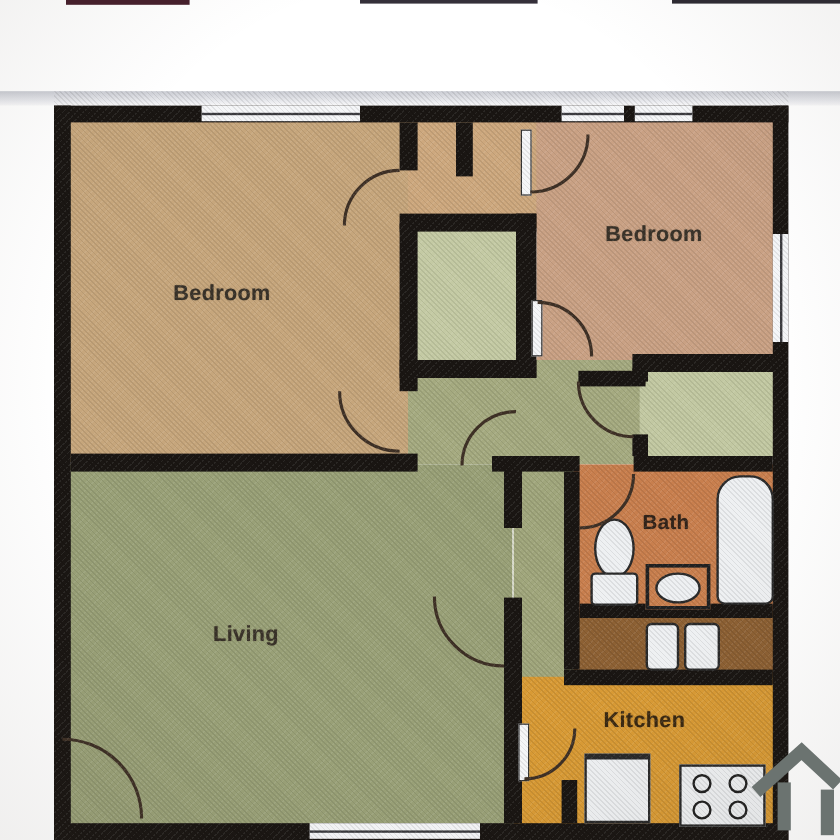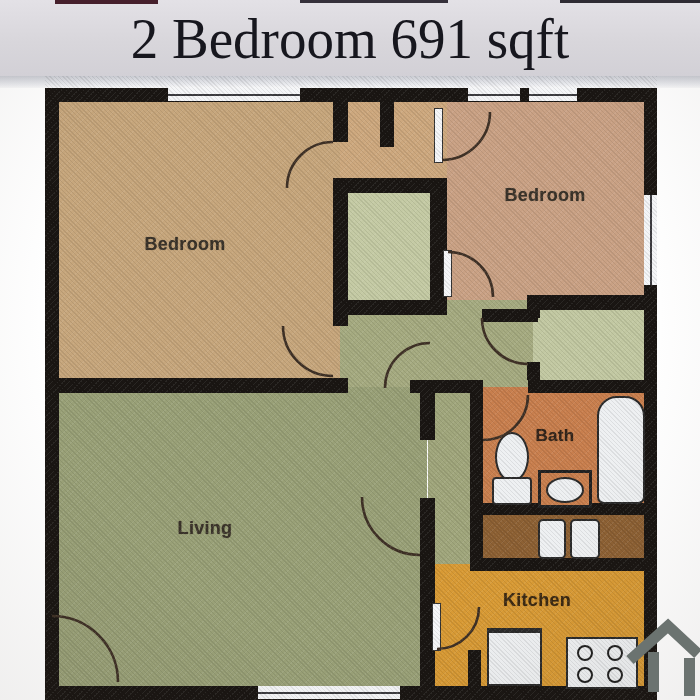--- a/index.html
+++ b/index.html
@@ -66,23 +66,20 @@
       repeating-linear-gradient(45deg,#000 0 1px,transparent 1px 3px),
       repeating-linear-gradient(-45deg,#fff 0 1px,transparent 1px 4px);}
   #vignette{left:0;top:0;width:700px;height:700px;z-index:21;pointer-events:none;
     background:radial-gradient(ellipse at 50% 45%,rgba(255,255,255,0) 60%,rgba(60,50,40,.08) 100%);}
 </style>
 </head>
 <body>
 
 <div id="stage">
 
-  <div class="abs" id="title-bar">
-    <div class="t">2 Bedroom 691 sqft</div>
-  </div>
   <div class="abs top-accent" style="left:55px;top:0;width:103px;"></div>
   <div class="abs top-accent" style="left:300px;top:0;width:148px;height:3px;background:#35303a;"></div>
   <div class="abs top-accent" style="left:560px;top:0;width:140px;height:3px;background:#2e2b33;"></div>
   <div class="abs" id="gray-band"></div>
 
   <div class="abs room rm-bed1" style="left:52px;top:95px;width:290px;height:290px;"></div>
   <div class="abs room rm-hallc" style="left:340px;top:95px;width:114px;height:95px;"></div>
   <div class="abs room rm-bed2" style="left:447px;top:95px;width:204px;height:215px;"></div>
   <div class="abs room rm-closet" style="left:340px;top:186px;width:100px;height:122px;"></div>
   <div class="abs room rm-closet2" style="left:527px;top:307px;width:122px;height:75px;"></div>

